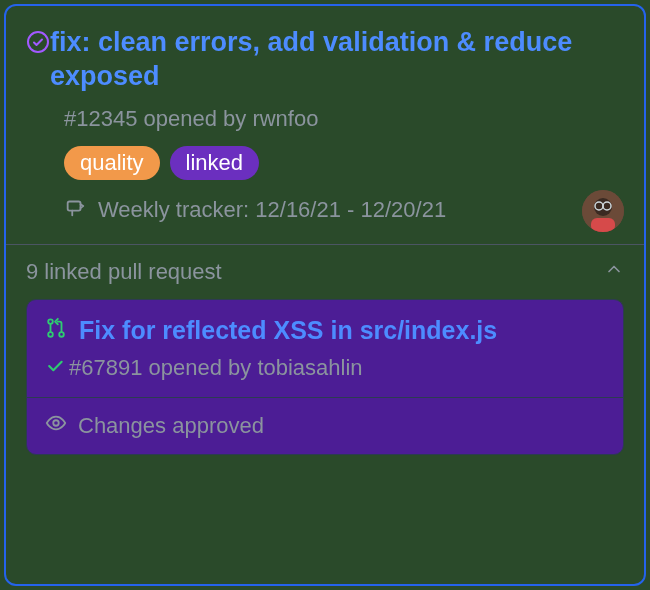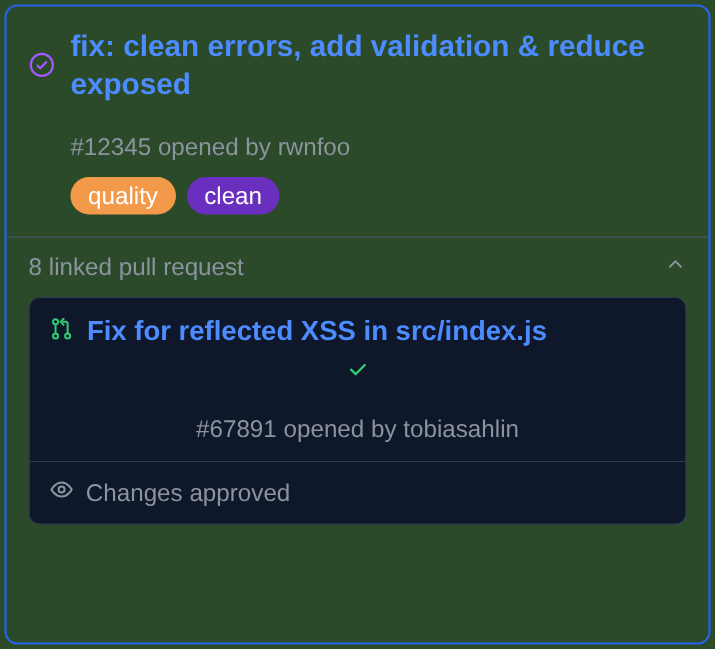--- a/index.html
+++ b/index.html
@@ -18,40 +18,39 @@
     display: flex;
     flex-direction: column;
     overflow: hidden;
   }
   .top-section {
     padding: 20px 20px 20px 20px;
     border-bottom: 1px solid #4b5563;
   }
   .title-row {
     display: flex;
-    align-items: center;
-    gap: 14px;
+    align-items: flex-start;
   }
   .circle-check {
     flex-shrink: 0;
     margin-top: 4px;
   }
   .issue-title {
     color: #4d8cff;
     font-size: 27px;
     font-weight: 600;
     line-height: 1.25;
   }
   .indented {
     margin-left: 38px;
   }
   .meta-line {
     color: #8b949e;
     font-size: 22px;
-    margin-top: 27px;
+    margin-top: 12px;
   }
   .labels-row {
     margin-top: 14px;
     display: flex;
     gap: 10px;
   }
   .label {
     padding: 4px 16px;
     border-radius: 999px;
     color: #fff;
@@ -86,21 +85,21 @@
     padding: 14px 20px;
     display: flex;
     justify-content: space-between;
     align-items: center;
     color: #8b949e;
     font-size: 22px;
   }
   .chevron { color: #8b949e; }
   .pr-card {
     margin: 0 20px 20px 20px;
-    background: #0f172a;
+    background: #4c1d95;
     border: 1px solid #2d3b52;
     border-radius: 10px;
     overflow: hidden;
   }
   .pr-body {
     padding: 16px 18px;
   }
   .pr-title-row {
     display: flex;
     align-items: center;
@@ -108,22 +107,21 @@
   }
   .pr-title {
     color: #4d8cff;
     font-size: 25px;
     font-weight: 600;
   }
   .pr-meta-row {
     margin-top: 10px;
     display: flex;
     align-items: center;
-    gap: 26px;
-    flex-direction: column;
+    gap: 4px;
   }
   .pr-meta {
     color: #8b949e;
     font-size: 22px;
   }
   .pr-labels {
     margin-top: 12px;
   }
   .pr-footer {
     border-top: 1px solid #2d3b52;
@@ -148,27 +146,47 @@
           <path d="M8 12.5l2.5 2.5L16 9.5" stroke="#a259ff" stroke-width="2" fill="none" stroke-linecap="round" stroke-linejoin="round"></path>
         </svg>
       </span>
       <a class="issue-title">fix: clean errors, add validation &amp; reduce exposed</a>
     </div>
 
     <div class="meta-line indented">#12345 opened by rwnfoo</div>
 
     <div class="labels-row indented" id="issue-labels">
         <span class="label label-orange">quality</span>
-        <span class="label label-purple">clean</span>
+        <span class="label label-purple">linked</span>
       </div>
 
+    <div class="tracker-row indented">
+      <span class="milestone-icon">
+        <svg width="22" height="22" viewBox="0 0 24 24" fill="none">
+          <rect x="4" y="6" width="14" height="10" rx="2" stroke="#8b949e" stroke-width="2"></rect>
+          <path d="M18 9l3 2-3 2" stroke="#8b949e" stroke-width="2" fill="none" stroke-linecap="round" stroke-linejoin="round"></path>
+          <line x1="9" y1="16" x2="9" y2="21" stroke="#8b949e" stroke-width="2" stroke-linecap="round"></line>
+        </svg>
+      </span>
+      <span>Weekly tracker: 12/16/21 - 12/20/21</span>
+      <span class="avatar">
+        <svg viewBox="0 0 42 42">
+          <rect width="42" height="42" fill="#6b4a38"></rect>
+          <circle cx="21" cy="17" r="9" fill="#3a2a22"></circle>
+          <circle cx="17" cy="16" r="4" fill="none" stroke="#cfd8dc" stroke-width="1.5"></circle>
+          <circle cx="25" cy="16" r="4" fill="none" stroke="#cfd8dc" stroke-width="1.5"></circle>
+          <line x1="21" y1="16" x2="21" y2="16" stroke="#cfd8dc" stroke-width="1.5"></line>
+          <rect x="9" y="28" width="24" height="14" rx="6" fill="#d64a4a"></rect>
+        </svg>
+      </span>
+    </div>
   </div>
 
   <div class="linked-header">
-    <span>8 linked pull request</span>
+    <span>9 linked pull request</span>
     <span class="chevron">
       <svg width="20" height="20" viewBox="0 0 24 24" fill="none">
         <path d="M6 15l6-6 6 6" stroke="#8b949e" stroke-width="2" stroke-linecap="round" stroke-linejoin="round"></path>
       </svg>
     </span>
   </div>
 
   <div class="pr-card">
     <div class="pr-body">
       <div class="pr-title-row">

